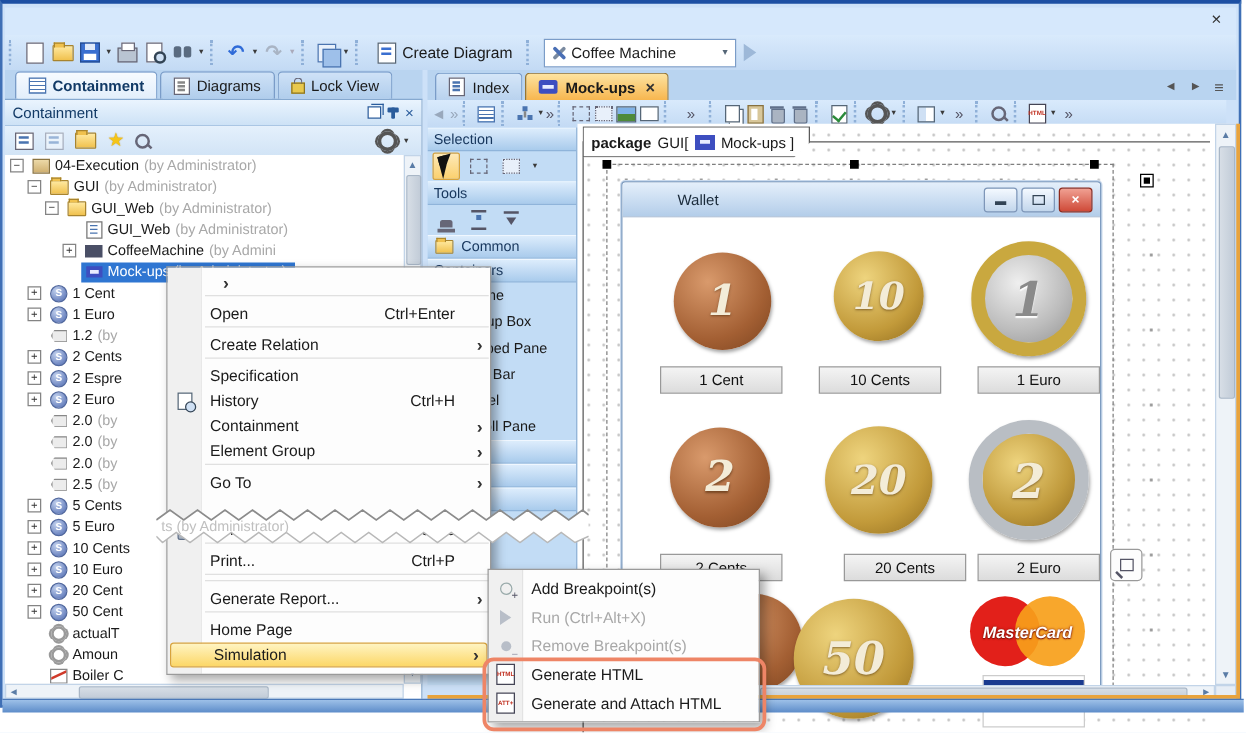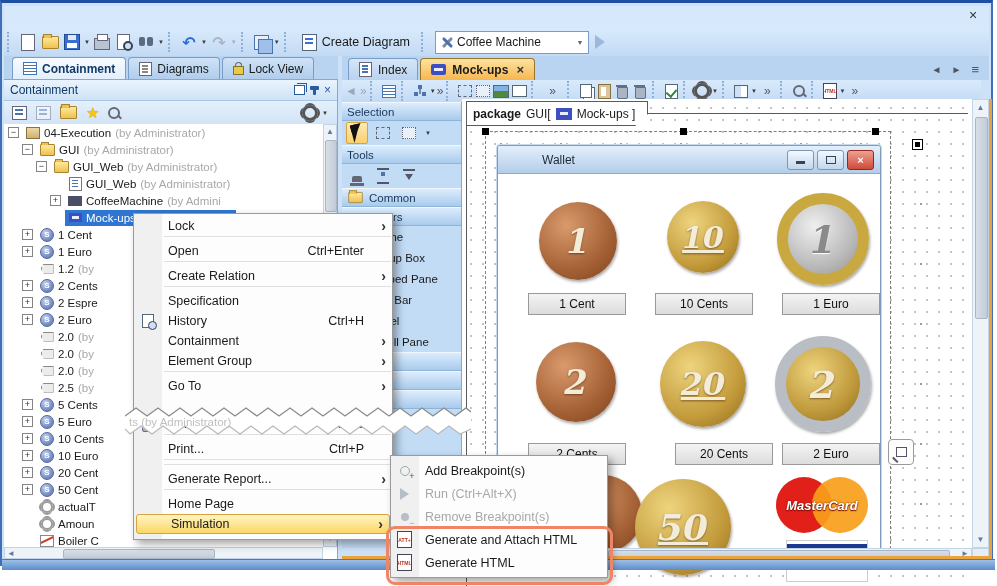--- a/index.html
+++ b/index.html
@@ -179,21 +179,21 @@
   #wallet{position:absolute;left:35px;top:46px;width:382px;height:420px;background:#fff;border:1px solid #7e9cc0;border-radius:3px 3px 0 0;box-shadow:0 0 0 1px #c9d9ec;}
   #wallet-titlebar{height:27px;background:linear-gradient(#e4effb,#b3cde9);border-bottom:1px solid #8fa9c8;border-radius:3px 3px 0 0;display:flex;align-items:center;padding:0 6px;}
   #wallet-title{margin-left:38px;font-size:12px;color:#1a2a3a;flex:1;}
   .win-btn{width:25px;height:18px;border:1px solid #7e96b8;border-radius:3px;background:linear-gradient(#f4f9ff,#c2d6ec);display:flex;align-items:center;justify-content:center;margin-left:3px;font-size:9px;color:#345;}
   .win-btn.close{background:linear-gradient(#f0a092,#cf4a38);border-color:#8f2a1c;color:#fff;font-weight:bold;font-size:11px;}
   .i-minimize{width:9px;height:3px;background:#345;margin-top:6px;}
   .i-restore{width:8px;height:6px;border:1.5px solid #345;}
   
   .coin{position:absolute;border-radius:50%;display:flex;align-items:center;justify-content:center;font-family:"DejaVu Serif",serif;font-style:italic;font-weight:bold;color:#f3ecd8;text-shadow:0 1px 2px rgba(60,30,0,.55);box-shadow:1px 2px 3px rgba(0,0,0,.35);}
   .copper{background:radial-gradient(circle at 35% 30%,#d99a6c,#a35f33 62%,#7a431f);}
-  .gold{background:radial-gradient(circle at 35% 30%,#eed47e,#c29a3a 62%,#8f6a1d);text-decoration:underline;}
+  .gold{background:radial-gradient(circle at 35% 30%,#eed47e,#c29a3a 62%,#8f6a1d);}
   .euro1{background:radial-gradient(circle at 38% 32%,#efefef,#bdbdbd 58%,#939393);border:11px solid #c9a83f;box-sizing:border-box;}
   .euro2{background:radial-gradient(circle at 38% 32%,#eed47e,#c09a3c 60%,#8f6a1d);border:11px solid #b9bec4;box-sizing:border-box;}
   .coin-label{position:absolute;width:96px;height:20px;background:linear-gradient(#f4f4f4,#dcdcdc);border:1px solid #999;display:flex;align-items:center;justify-content:center;font-size:12px;color:#111;}
   .mc-circle{position:absolute;width:56px;height:56px;border-radius:50%;}
   .mc-red{background:#e2201a;}
   .mc-orange{background:#f79f1a;opacity:.92;}
   .mc-text{position:absolute;width:110px;text-align:center;color:#fff;font-size:13px;font-weight:bold;font-style:italic;text-shadow:0 0 2px #7a1006,0 1px 1px #7a1006;}
   #visa-card{position:absolute;width:80px;height:40px;background:#fff;border:1px solid #ccc;}
   #visa-band{height:17px;margin-top:3px;background:#1a3a8f;color:#fff;font-weight:bold;font-style:italic;font-size:11px;display:flex;align-items:center;justify-content:center;letter-spacing:1px;}
   
@@ -864,21 +864,20 @@
     <div id="accent-right"></div>
     <div id="accent-bottom"></div>
     <div id="win-bottom"></div>
   </div>
 
   <div id="ctx-menu">
       <div class="mrow">
     <span class="mico">
           <span class="ic-none"></span>
         </span>
-    <span class="mlabel">Lock</span>
     <span class="mshort"></span>
     <span class="marrow">›</span>
   </div>
       <div class="m-sep"></div>
       <div class="mrow">
     <span class="mico">
           <span class="ic-none"></span>
         </span>
     <span class="mlabel">Open</span>
     <span class="mshort">Ctrl+Enter</span>
@@ -1018,29 +1017,29 @@
       <div class="mrow disabled">
     <span class="mico">
           <span class="ic-breakpoint-remove"></span>
         </span>
     <span class="mlabel">Remove Breakpoint(s)</span>
     <span class="mshort"></span>
     <span class="marrow"></span>
   </div>
       <div class="mrow">
     <span class="mico">
+          <span class="ic-generate-html"></span>
+        </span>
+    <span class="mlabel">Generate HTML</span>
+    <span class="mshort"></span>
+    <span class="marrow"></span>
+  </div>
+      <div class="mrow">
+    <span class="mico">
           <span class="ic-generate-attach-html"></span>
         </span>
     <span class="mlabel">Generate and Attach HTML</span>
-    <span class="mshort"></span>
-    <span class="marrow"></span>
-  </div>
-      <div class="mrow">
-    <span class="mico">
-          <span class="ic-generate-html"></span>
-        </span>
-    <span class="mlabel">Generate HTML</span>
     <span class="mshort"></span>
     <span class="marrow"></span>
   </div>
     </div>
   <div id="annotation-box"></div>
 </div>
 
 </body></html>

